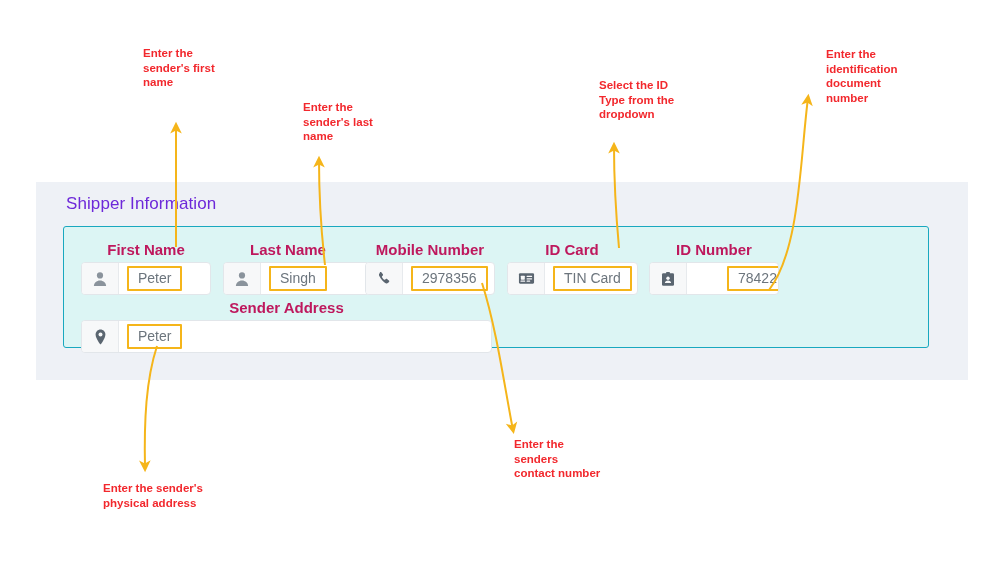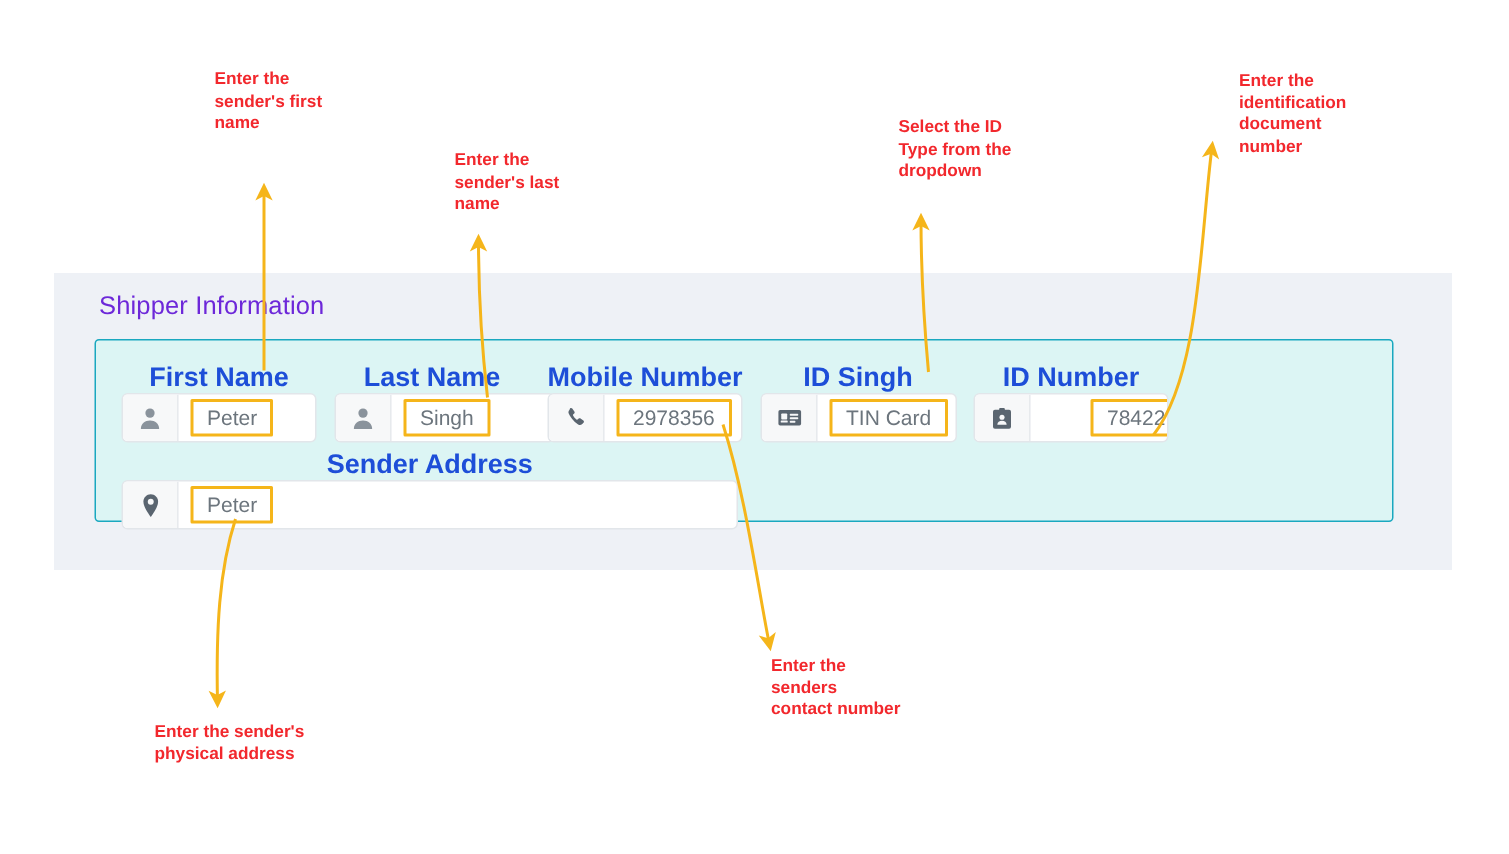--- a/index.html
+++ b/index.html
@@ -50,23 +50,23 @@
 
   
   .field {
     position: absolute;
   }
   .field-label {
     position: absolute;
     top: 0;
     width: 100%;
     text-align: center;
-    font-size: 18px;
+    font-size: 15px;
     font-weight: bold;
-    color: #1d4ed8;
+    color: #be185d;
     white-space: nowrap;
   }
   .input-group {
     position: absolute;
     top: 21px;
     left: 0;
     height: 33px;
     display: flex;
     align-items: stretch;
     background: #ffffff;
@@ -170,21 +170,21 @@
             <path d="M3.2 1.4c.5-.5 1.2-.4 1.6.1l1.5 2c.3.4.3 1-.1 1.4l-.8.8c-.2.2-.2.4-.1.6.4.9 1.4 2.2 2.5 3 .2.2.5.2.7 0l.9-.8c.4-.3.9-.3 1.3 0l2 1.5c.5.4.6 1.1.1 1.6l-.9.9c-.7.7-1.7.9-2.6.5C7.4 12 4 8.6 2.3 5 1.9 4.1 2.1 3.1 2.8 2.4z"></path>
           </svg>
         </span>
         <span class="input-body">
           <span class="input-value" title="Mobile Number">2978356</span>
         </span>
       </div>
     </div>
 
     <div class="field" style="left:443px; top:14px; width:130px; height:54px;">
-      <div class="field-label">ID Singh</div>
+      <div class="field-label">ID Card</div>
       <div class="input-group" style="width:131px;">
         <span class="input-prefix">
           <svg width="17" height="17" viewBox="0 0 18 18" fill="#5a6570">
             <rect x="1" y="3.5" width="16" height="11" rx="1.2"></rect>
             <rect x="3" y="6" width="4.2" height="4.2" rx=".6" fill="#f7f8f9"></rect>
             <rect x="2.6" y="11" width="5" height="1.4" rx=".6" fill="#f7f8f9"></rect>
             <rect x="9" y="6.2" width="6" height="1.3" rx=".5" fill="#f7f8f9"></rect>
             <rect x="9" y="8.7" width="6" height="1.3" rx=".5" fill="#f7f8f9"></rect>
             <rect x="9" y="11.2" width="4" height="1.3" rx=".5" fill="#f7f8f9"></rect>
           </svg>

